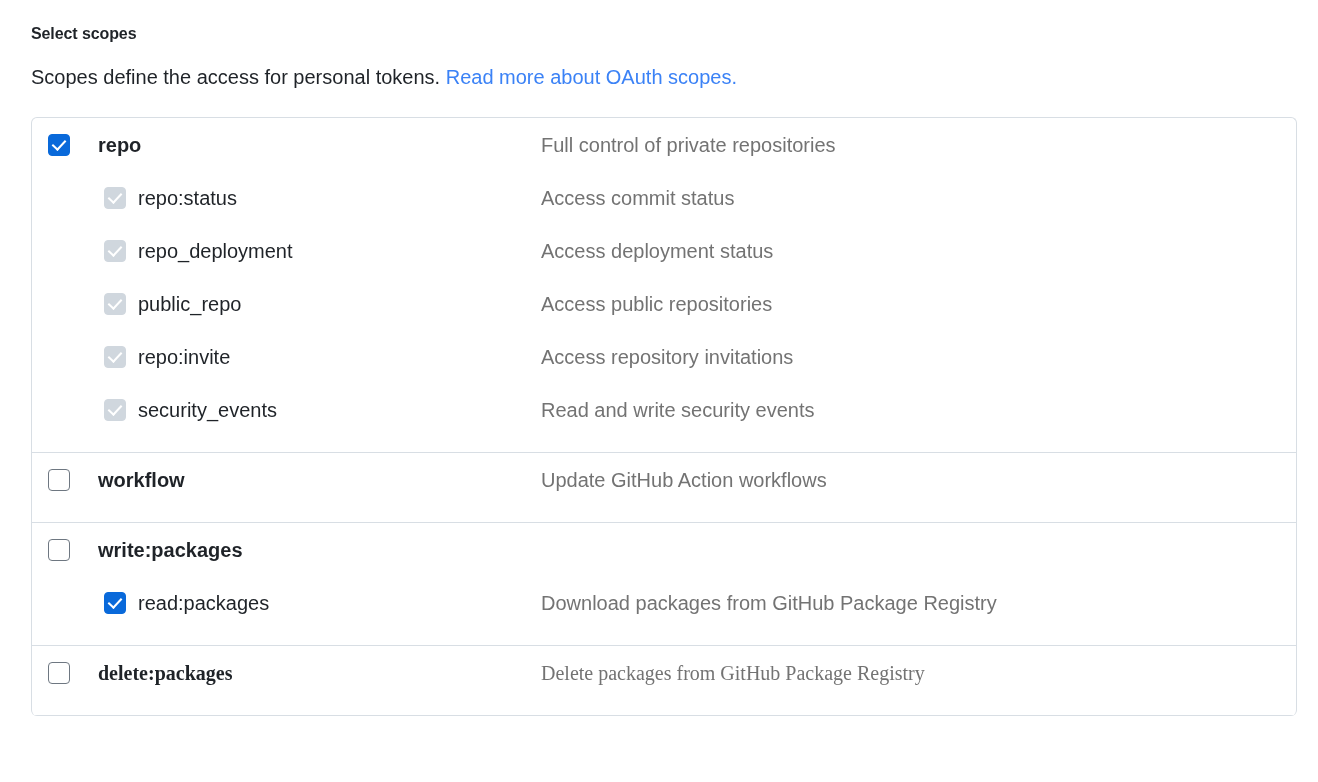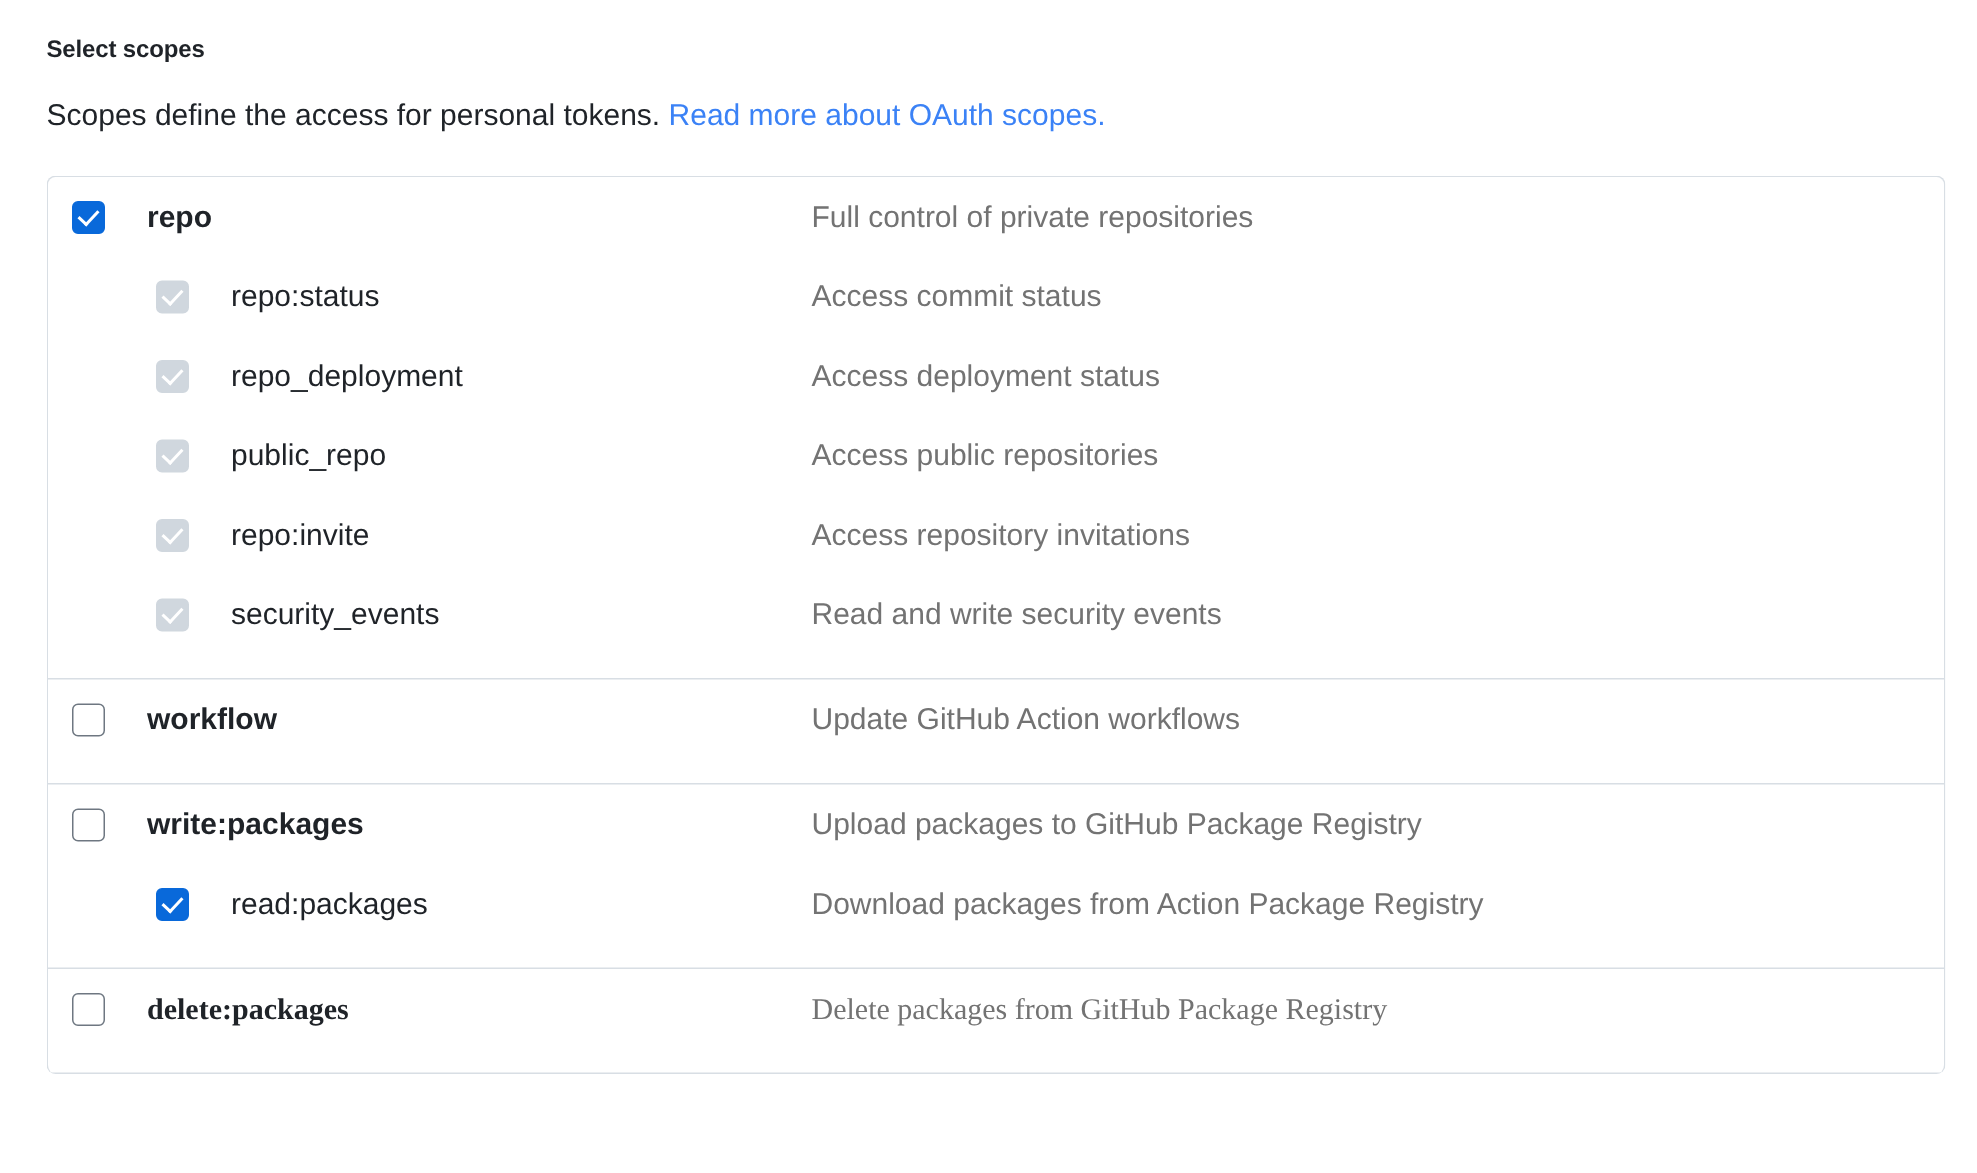--- a/index.html
+++ b/index.html
@@ -130,21 +130,21 @@
     width: 455px;
     font-size: 20px;
     line-height: 26px;
     color: #1f2328;
     padding-left: 12px;
   }
   .scope-name.bold { font-weight: bold; }
   .scope-name.sub {
     font-weight: normal;
     width: 415px;
-    padding-left: 28px;
+    padding-left: 12px;
   }
 
   .scope-desc {
     flex: 1 1 auto;
     font-size: 20px;
     line-height: 26px;
     color: #737373;
     font-weight: normal;
   }
 </style>
@@ -213,28 +213,27 @@
           <div class="scope-name bold">workflow</div>
           <div class="scope-desc">Update GitHub Action workflows</div>
         </div>
       </div>
       <div class="scope-group">
         <div class="scope-row">
           <div class="cb-cell">
             <span class="checkbox unchecked"></span>
           </div>
           <div class="scope-name bold">write:packages</div>
-          <div class="scope-desc">Upload packages to GitHub Package Registry</div>
         </div>
         <div class="scope-row">
           <div class="cb-cell indent">
             <span class="checkbox checked"></span>
           </div>
           <div class="scope-name sub">read:packages</div>
-          <div class="scope-desc">Download packages from Action Package Registry</div>
+          <div class="scope-desc">Download packages from GitHub Package Registry</div>
         </div>
       </div>
       <div class="scope-group">
         <div class="scope-row">
           <div class="cb-cell">
             <span class="checkbox unchecked"></span>
           </div>
           <div class="scope-name bold">delete:packages</div>
           <div class="scope-desc">Delete packages from GitHub Package Registry</div>
         </div>

